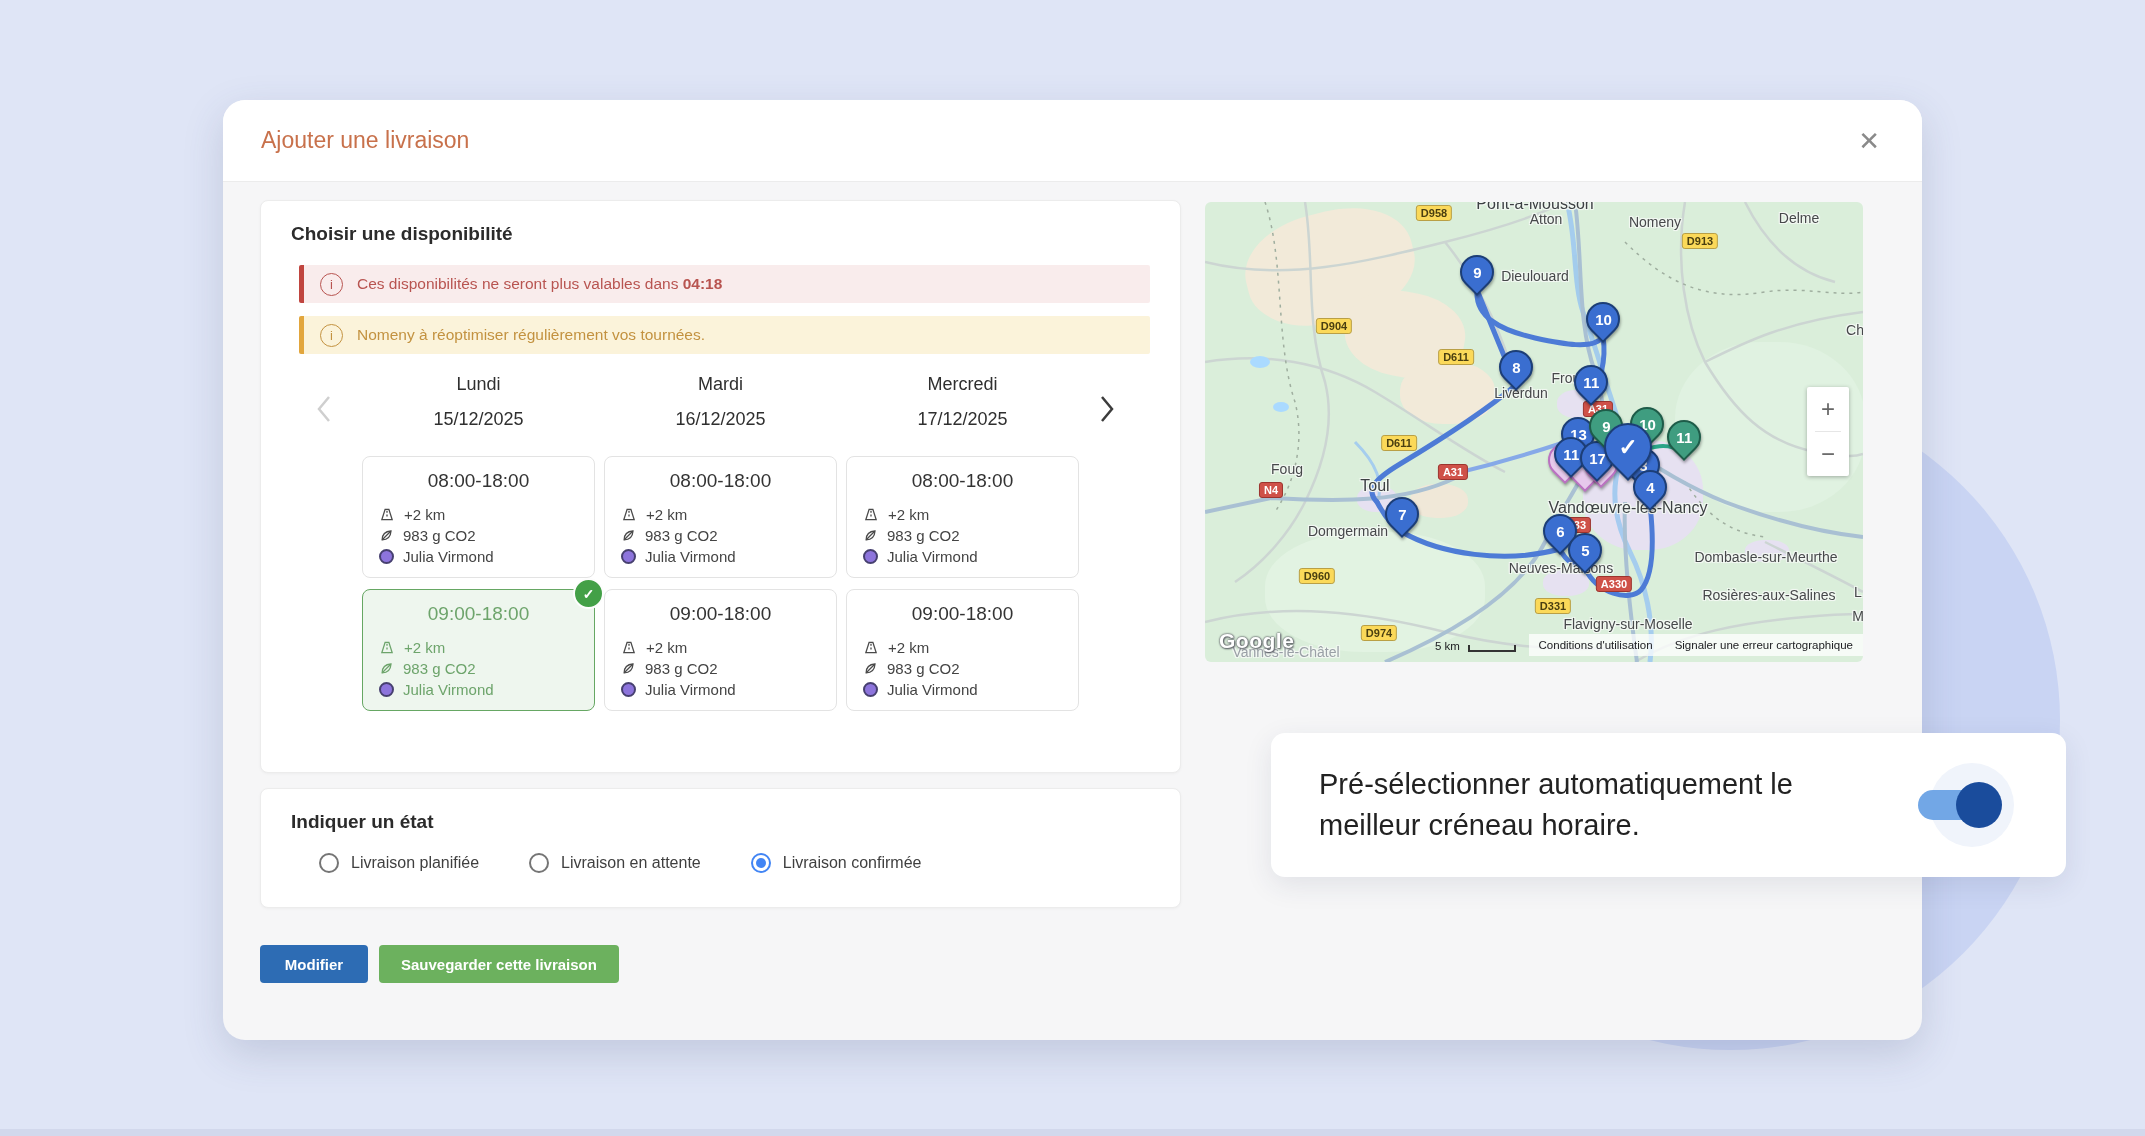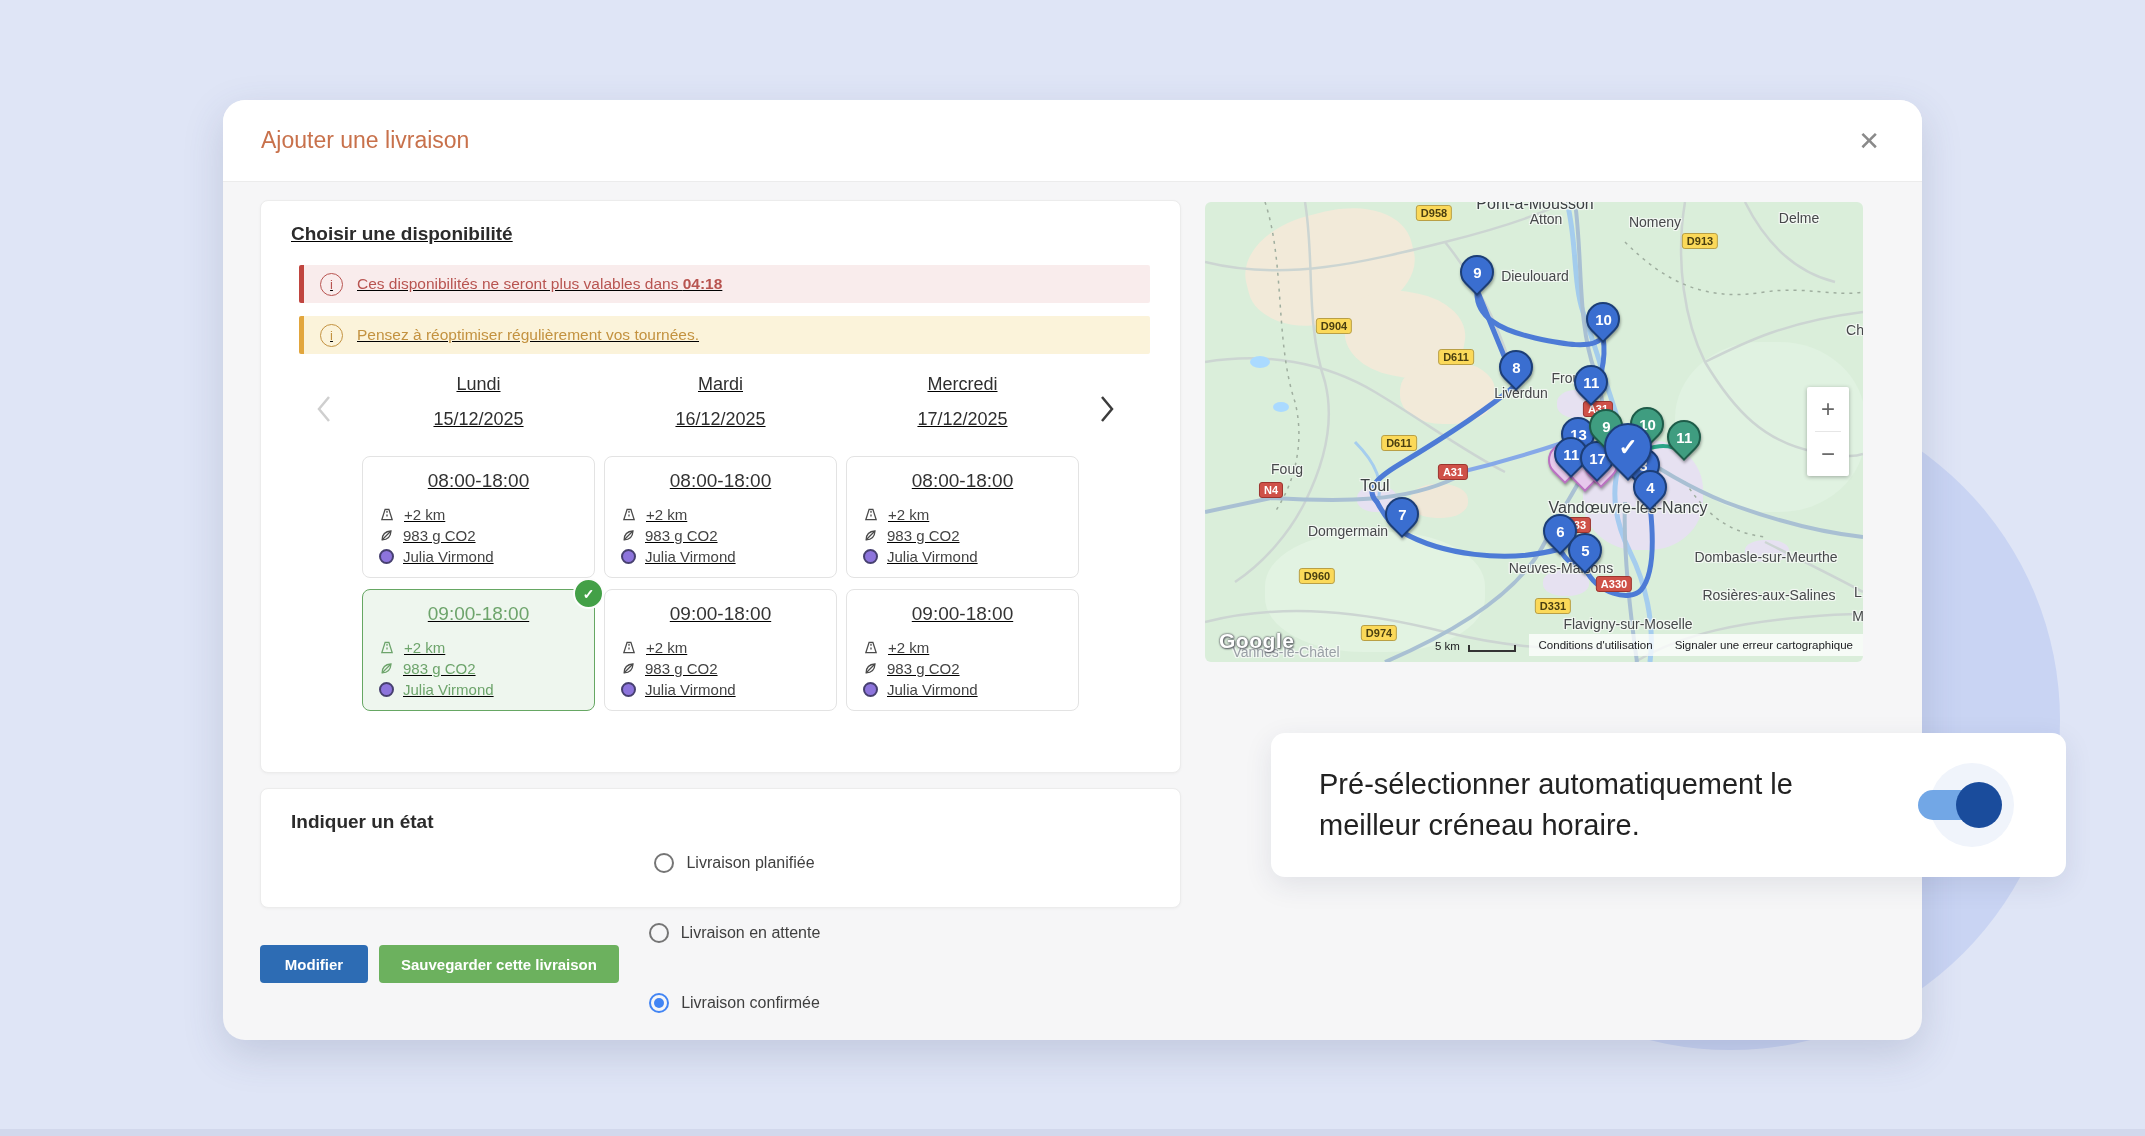--- a/index.html
+++ b/index.html
@@ -18,21 +18,21 @@
     background:#f6f6f7;border-radius:22px;box-shadow:0 14px 40px rgba(60,70,110,.18);z-index:1;}
   .modal-header{height:82px;background:#fff;border-radius:22px 22px 0 0;
     border-bottom:1px solid #ececec;display:flex;align-items:center;
     justify-content:space-between;padding:0 38px;box-sizing:border-box;}
   .modal-title{color:#c8714b;font-size:23px;}
   .close-btn{color:#8a8a8a;font-size:26px;line-height:1;cursor:pointer;background:none;border:none;padding:4px;}
 
   
   .panel{position:absolute;background:#fff;border:1px solid #ececec;border-radius:8px;
     box-shadow:0 1px 3px rgba(0,0,0,.04);box-sizing:border-box;}
-  .panel-availability{left:37px;top:100px;width:921px;height:573px;padding:22px 30px;text-decoration:underline;}
+  .panel-availability{left:37px;top:100px;width:921px;height:573px;padding:22px 30px;}
   .panel-state{left:37px;top:688px;width:921px;height:120px;padding:22px 30px;}
   .panel-heading{font-size:19px;font-weight:bold;color:#2b2b2b;margin:0 0 20px 0;}
 
   .alert{display:flex;align-items:center;gap:14px;height:38px;margin:0 0 13px 8px;
     border-left:5px solid;padding:0 16px;font-size:15.5px;border-radius:2px;}
   .alert-danger{background:#f9ecec;border-color:#c0453f;color:#b85450;}
   .alert-warning{background:#fbf3da;border-color:#e2a63d;color:#c39240;}
   .info-ic{flex:0 0 auto;width:21px;height:21px;border:1.5px solid currentColor;border-radius:50%;
     display:inline-flex;align-items:center;justify-content:center;font-size:13px;font-style:normal;}
   .alert b{font-weight:bold;}
@@ -53,21 +53,21 @@
   .slot-row{display:flex;align-items:center;gap:9px;height:21px;font-size:15px;color:#444;}
   .slot-row svg{flex:0 0 auto;stroke:#4a4a4a;}
   .avatar{width:15px;height:15px;border-radius:50%;background:#8d74dc;border:2px solid #474070;box-sizing:border-box;}
   .slot-card.selected{background:#eef6ee;border:1.5px solid #66a763;}
   .slot-card.selected .slot-time,.slot-card.selected .slot-row{color:#6da46b;}
   .slot-card.selected .slot-row svg{stroke:#6da46b;}
   .sel-badge{position:absolute;top:-12px;right:-10px;width:27px;height:27px;border-radius:50%;
     background:#43a047;border:2px solid #fdfdfd;color:#fff;font-size:14px;font-weight:bold;
     display:flex;align-items:center;justify-content:center;}
 
-  .radio-row{display:flex;align-items:center;gap:50px;margin:18px 0 0 28px;flex-direction:column;}
+  .radio-row{display:flex;align-items:center;gap:50px;margin:18px 0 0 28px;}
   .radio-item{display:flex;align-items:center;gap:12px;cursor:pointer;}
   .radio-circle{width:20px;height:20px;border-radius:50%;border:2px solid #757575;box-sizing:border-box;}
   .radio-item.checked .radio-circle{border-color:#4285f4;position:relative;}
   .radio-item.checked .radio-circle::after{content:"";position:absolute;left:3px;top:3px;width:10px;height:10px;
     border-radius:50%;background:#4285f4;}
   .radio-label{font-size:16px;color:#3f3f3f;}
 
   .actions{position:absolute;left:37px;top:845px;display:flex;gap:11px;}
   .btn{border:none;border-radius:4px;color:#fff;font-weight:bold;font-size:15px;
     height:38px;padding:0 22px;cursor:pointer;font-family:inherit;}
@@ -133,21 +133,21 @@
 
   <div class="panel panel-availability">
     <h3 class="panel-heading">Choisir une disponibilité</h3>
 
     <div class="alert alert-danger">
       <span class="info-ic">i</span>
       <span><span>Ces disponibilités ne seront plus valables dans </span><b>04:18</b></span>
     </div>
     <div class="alert alert-warning">
       <span class="info-ic">i</span>
-      <span>Pensez à réoptimiser régulièrement vos tournées.</span>
+      <span>Nomeny à réoptimiser régulièrement vos tournées.</span>
     </div>
 
     <div class="cal-nav">
       <button class="nav-chev left" aria-label="previous days">
         <svg width="16" height="28" viewBox="0 0 16 28">
             <polyline points="13,2 3,14 13,26" fill="none" stroke="#cfcfcf" stroke-width="2.5"></polyline>
           </svg>
       </button>
       <button class="nav-chev right" aria-label="next days">
         <svg width="16" height="28" viewBox="0 0 16 28">

